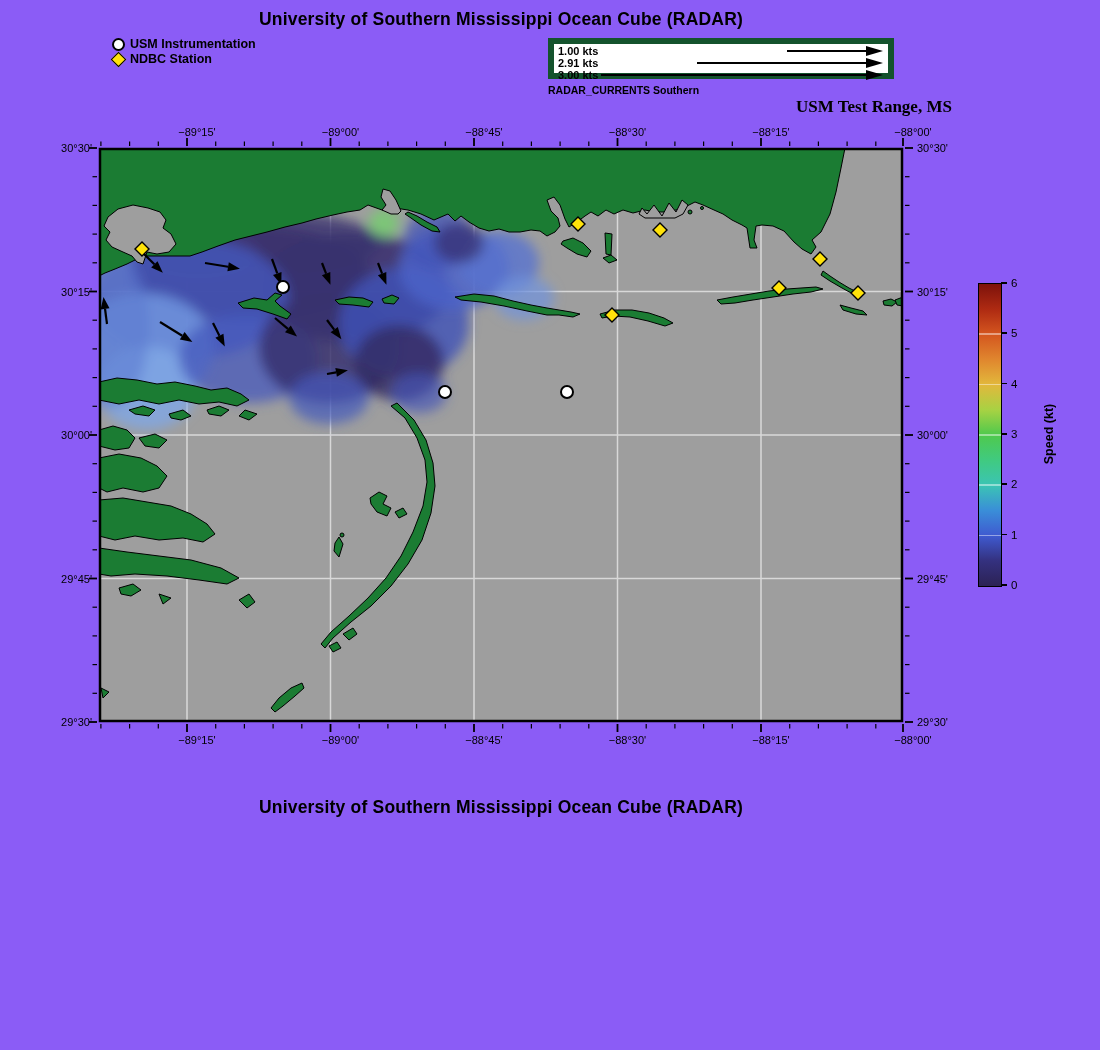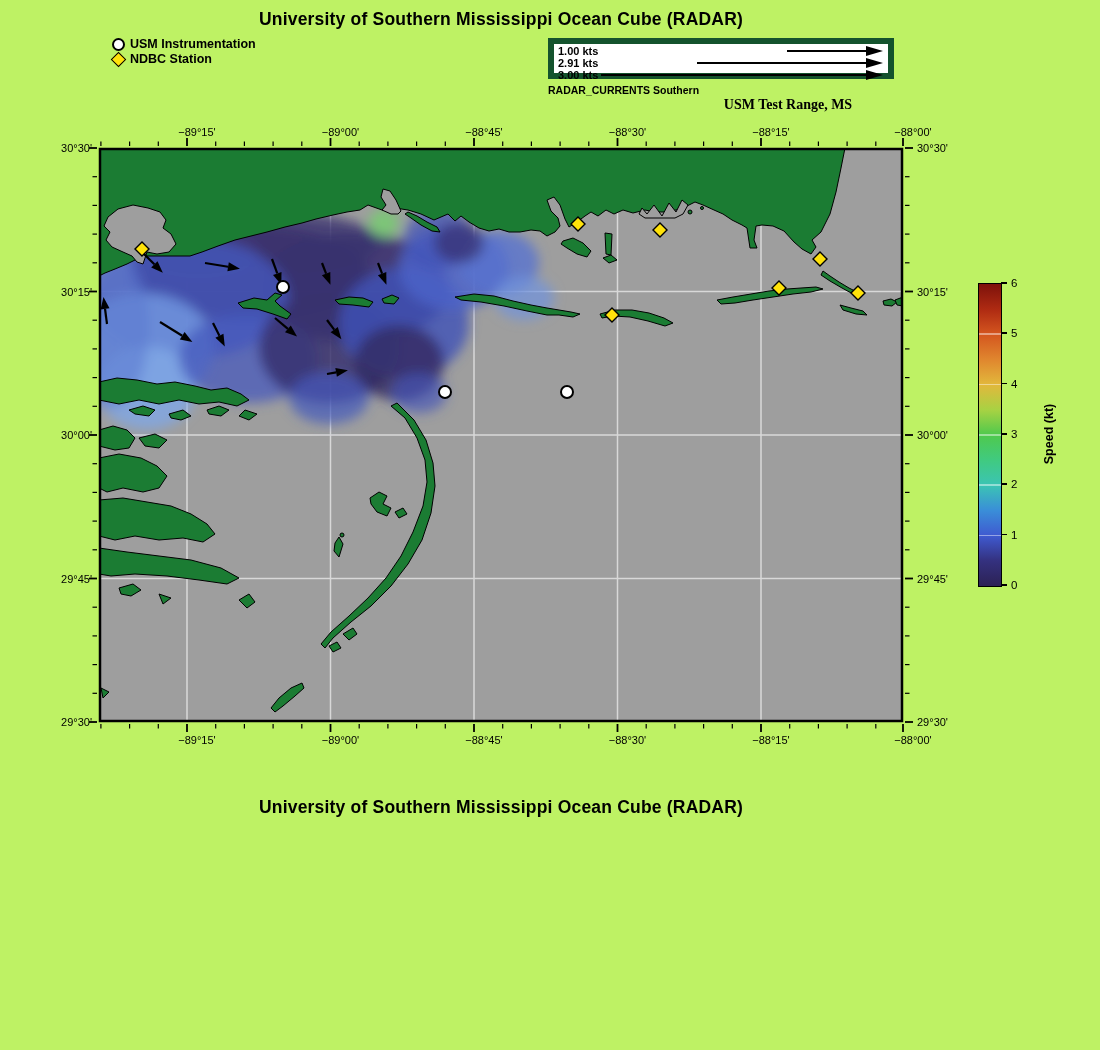--- a/index.html
+++ b/index.html
@@ -1,16 +1,16 @@
 <!DOCTYPE html>
 <html><head>
 <meta charset="utf-8">
 <style>
   html,body{margin:0;padding:0;background:#fff;}
-  #fig{position:relative;width:1100px;height:1050px;background:#bef264;
+  #fig{position:relative;width:1100px;height:1050px;background:#8b5cf6;
        font-family:"Liberation Sans",sans-serif;color:#000;overflow:hidden;}
   .abs{position:absolute;}
   .title-top,.title-bottom{left:99px;width:804px;text-align:center;
        font-size:17.5px;font-weight:bold;letter-spacing:0.2px;}
   .title-top{top:9px;}
   .title-bottom{top:797px;}
   .legend{left:112px;top:37px;}
   .legend-row{display:flex;align-items:center;height:15px;}
   .sym-circle{width:9px;height:9px;border:2px solid #000;border-radius:50%;
        background:#fff;margin-right:5px;flex:0 0 auto;}
@@ -20,22 +20,22 @@
   .vecbox{left:548px;top:38px;width:346px;height:41px;border:6px solid #14532d;
        background:#fff;padding-top:1px;box-sizing:border-box;}
   .vecrow{position:relative;height:12px;}
   .vecrow .vlabel{position:absolute;left:4px;top:0;font-size:11px;font-weight:bold;line-height:12px;}
   .vecrow .vline{position:absolute;right:21px;top:5px;height:2px;background:#000;}
   .vecrow .vhead{position:absolute;right:5px;top:1px;width:0;height:0;
        border-left:17px solid #000;border-top:5px solid transparent;border-bottom:5px solid transparent;}
   .vec-caption{left:548px;top:84px;font-size:10.5px;font-weight:bold;}
   .subtitle{left:99px;top:99px;width:804px;text-align:center;
        font-family:"Liberation Serif",serif;font-size:16px;font-weight:bold;}
-  .range-label{left:698px;top:97px;width:180px;text-align:center;
-       font-family:"Liberation Serif",serif;font-size:14px;font-weight:bold;}
+  .range-label{left:784px;top:97px;width:180px;text-align:center;
+       font-family:"Liberation Serif",serif;font-size:17px;font-weight:bold;}
   .map-wrap{left:99px;top:148px;width:804px;height:574px;overflow:visible;}
   .map-wrap svg{overflow:visible;display:block;}
   .ticklabel{position:absolute;font-size:11px;white-space:nowrap;}
   .xlab{transform:translateX(-50%);margin-left:10px;}
   .ylab-l{transform:translateY(-50%);text-align:right;width:60px;}
   .ylab-r{transform:translateY(-50%);}
   .colorbar{left:978px;top:283px;width:22px;height:302px;border:1.5px solid #000;
        box-sizing:content-box;}
   .cb-line{position:absolute;left:0;width:22px;height:1.5px;background:rgba(255,255,255,.45);}
   .cb-tick{position:absolute;width:6px;height:1.6px;background:#000;}

